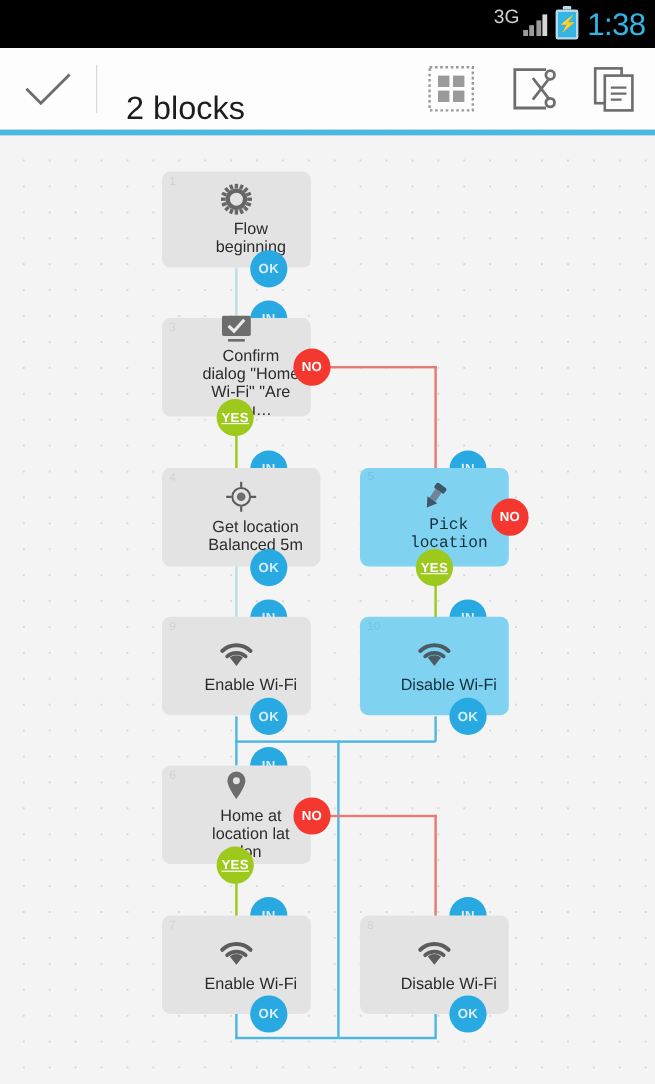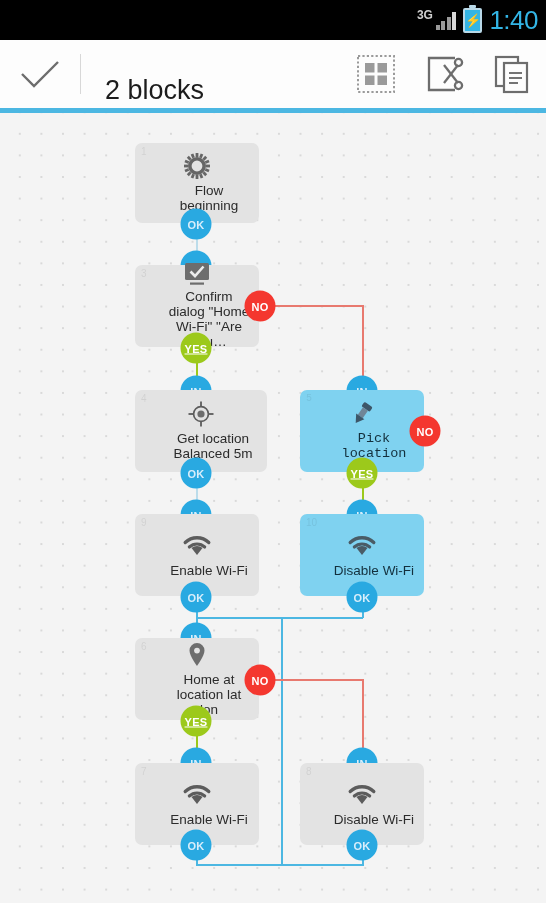--- a/index.html
+++ b/index.html
@@ -14,21 +14,21 @@
   
   .statusbar{
     position:absolute;left:0;top:0;width:546px;height:40px;
     background:#000;color:#33b5e5;
   }
   .sb-right{
     position:absolute;right:8px;top:0;height:40px;
     display:flex;align-items:center;gap:7px;
   }
   .net-label{
-    font-size:12px;color:#cfcfcf;font-weight:bold;
+    font-size:16px;color:#cfcfcf;font-weight:normal;
     position:relative;top:-5px;margin-right:-4px;
   }
   .bars{display:flex;align-items:flex-end;gap:1.5px;height:19px;}
   .bars i{display:block;width:4px;background:#9a9a9a;}
   .bars i:nth-child(1){height:5px;}
   .bars i:nth-child(2){height:9px;}
   .bars i:nth-child(3){height:13px;}
   .bars i:nth-child(4){height:18px;background:#d8d8d8;}
   .batt{
     position:relative;width:15px;height:21px;background:#33b5e5;
@@ -95,21 +95,21 @@
   .port{
     position:absolute;width:31px;height:31px;border-radius:50%;
     display:flex;align-items:center;justify-content:center;
     font-size:11px;font-weight:bold;color:#fff;
     transform:translate(-50%,-50%);letter-spacing:.3px;
   }
   .port.in{background:#29a9e1;}
   .port.ok{background:#29a9e1;}
   .port.yes{background:#9cc91b;text-decoration:underline;}
   .port.no{background:#f4372f;text-align:right;}
-  .port.in,.port.ok{color:#d8eefb;}
+  .port.in,.port.ok{color:#d8eefb;margin-left:28px;}
 
   
   .wire{position:absolute;}
   .wire.v{width:2px;}
   .wire.h{height:2px;}
   .wire.blue{background:#4cb7e2;}
   .wire.green{background:#9cc91b;}
   .wire.red{background:#e8796f;}
   .wire.thin{background:#bcdcea;}
 
@@ -125,21 +125,21 @@
       <span class="net-label">3G</span>
       <span class="bars">
           <i></i>
           <i></i>
           <i></i>
           <i></i>
         </span>
       <span class="batt">
           <span>⚡</span>
         </span>
-      <span class="clock">1:40</span>
+      <span class="clock">1:38</span>
     </div>
   </div>
 
   <div class="toolbar">
 
     <div class="tb-check">
       <span>
         <svg width="42" height="30" viewBox="0 0 42 30">
           <polyline points="3,15 15,27 39,3" fill="none" stroke="#6d6d6d" stroke-width="2.4"></polyline>
         </svg>

